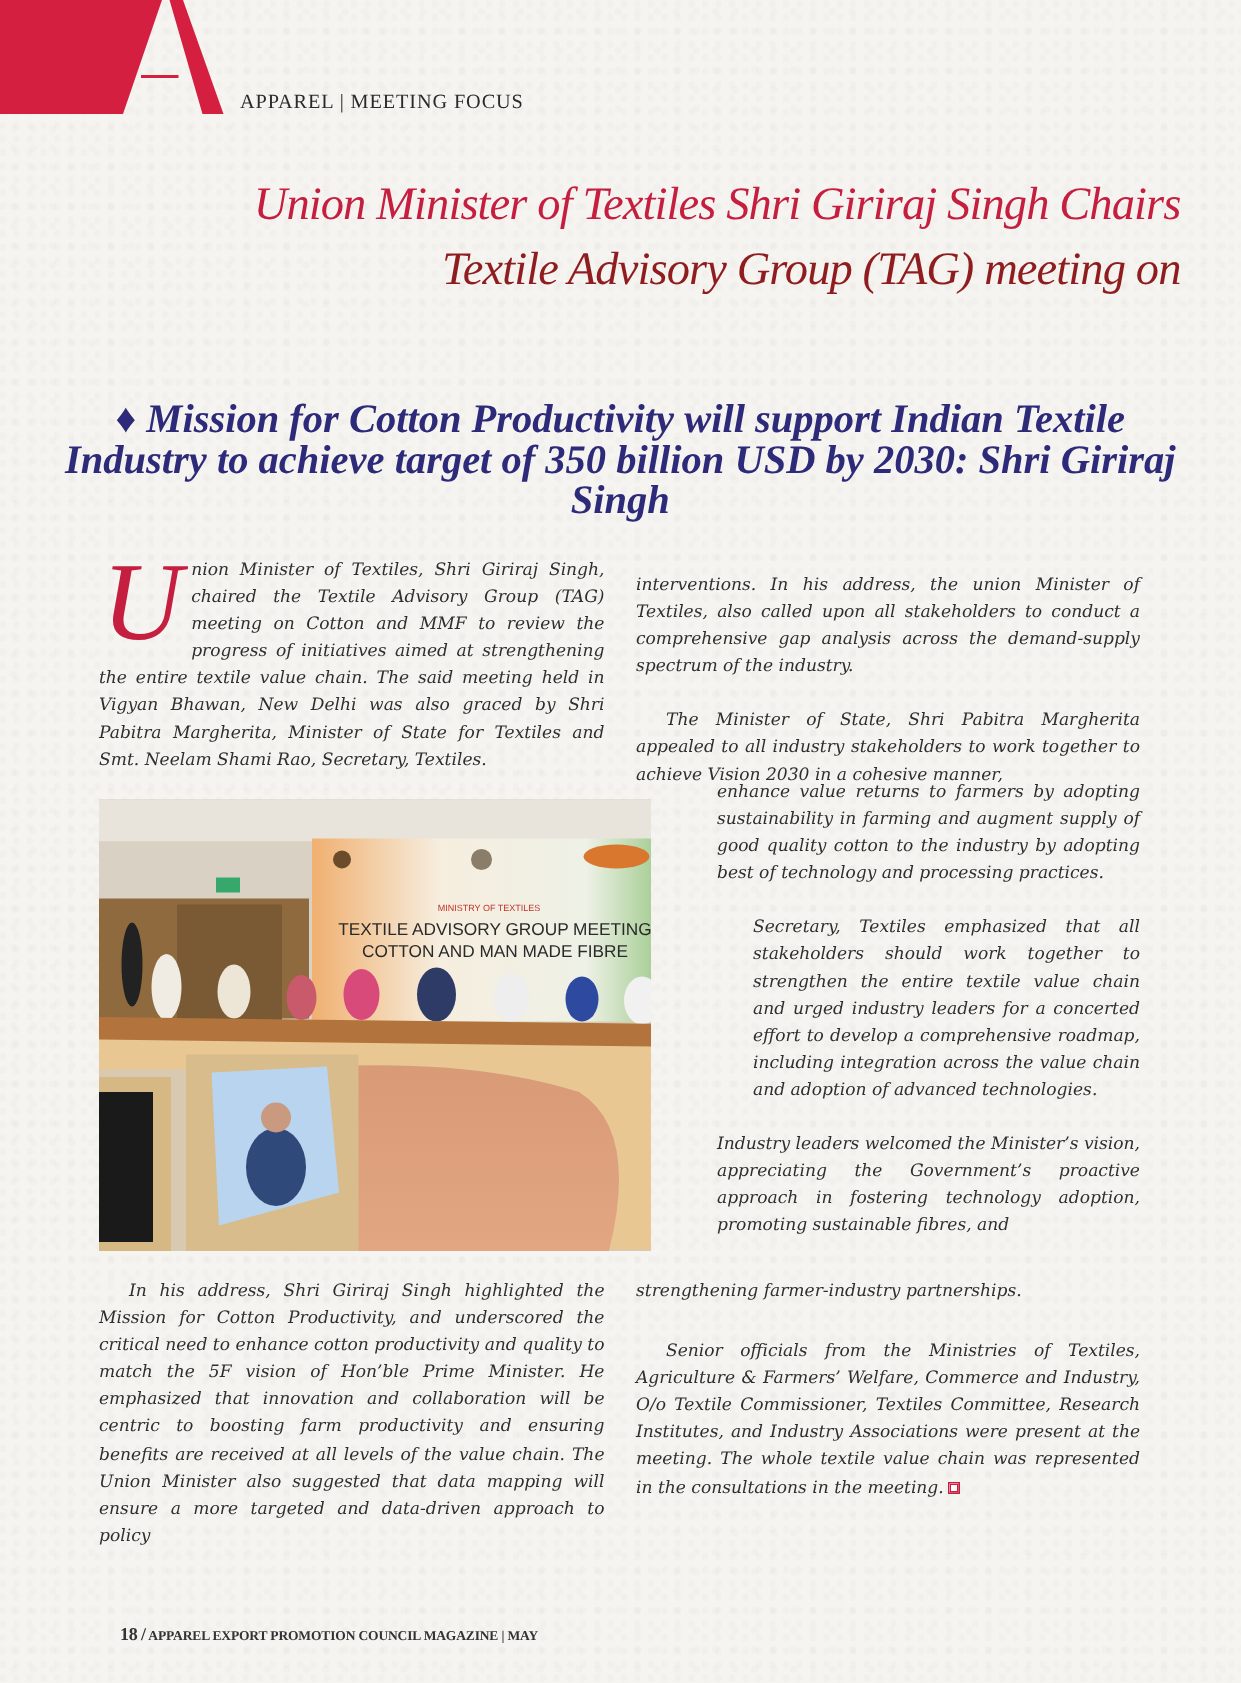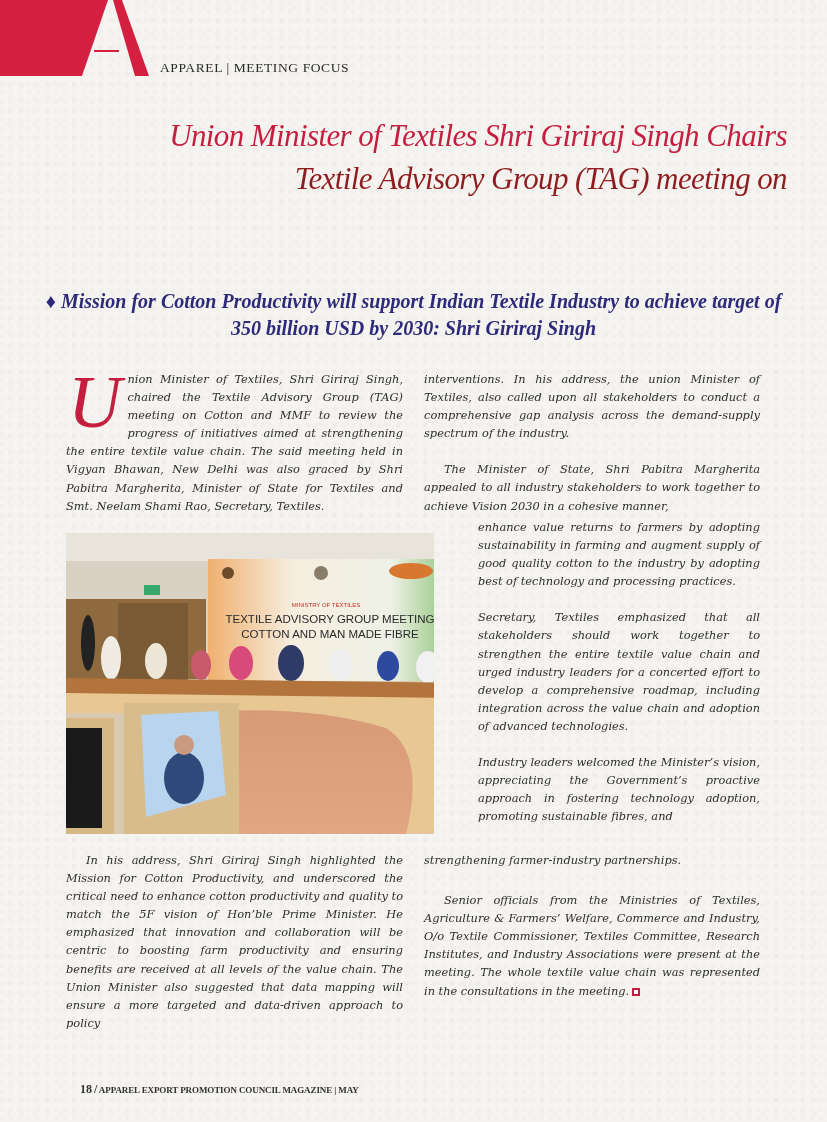--- a/index.html
+++ b/index.html
@@ -22,21 +22,21 @@
   .headline {
     position: absolute; left: 40px; width: 747px; top: 114px;
     text-align: right; font-family: "Liberation Serif", serif; font-style: italic;
     font-size: 31px; line-height: 43px; letter-spacing: -0.6px;
   }
   .headline .l1 { color: #c51e3f; display: block; }
   .headline .l2 { color: #8f1d1f; display: block; }
   .subhead {
     position: absolute; left: 40px; width: 747px; top: 266px;
     text-align: center; font-family: "Liberation Serif", serif; font-style: italic; font-weight: bold;
-    font-size: 20px; line-height: 27px; color: #2d2a7a; margin-top: 22px;
+    font-size: 27px; line-height: 27px; color: #2d2a7a;
   }
   .col {
     position: absolute; font-family: "DejaVu Serif", serif; font-style: italic;
     font-size: 11.4px; line-height: 18.1px; color: #2e2e2e; text-align: justify;
   }
   .col p { margin: 0; }
   .dropcap {
     float: left; font-family: "Liberation Serif", serif; font-style: italic;
     font-size: 74px; line-height: 56px; color: #c51e3f; margin: 4px 6px 0 2px; height: 54px;
   }
@@ -134,28 +134,28 @@
     <polygon points="75,182 152,178 160,262 80,284" fill="#b9d4ef"></polygon>
     <ellipse cx="118" cy="245" rx="20" ry="26" fill="#2f4a7a"></ellipse>
     <circle cx="118" cy="212" r="10" fill="#c99a80"></circle>
   </svg>
 </div>
 
 <div class="col" style="left:66px; top:851px; width:337px;">
   <p class="indent">In his address, Shri Giriraj Singh highlighted the Mission for Cotton Productivity, and underscored the critical need to enhance cotton productivity and quality to match the 5F vision of Hon’ble Prime Minister. He emphasized that innovation and collaboration will be centric to boosting farm productivity and ensuring benefits are received at all levels of the value chain. The Union Minister also suggested that data mapping will ensure a more targeted and data-driven approach to policy</p>
 </div>
 
-<div class="col" style="left:424px; top:370px; width:336px;">
+<div class="col" style="left:424px; top:380px; width:336px;">
   <p style="margin-bottom:18px;">interventions. In his address, the union Minister of Textiles, also called upon all stakeholders to conduct a comprehensive gap analysis across the demand-supply spectrum of the industry.</p>
   <p class="indent">The Minister of State, Shri Pabitra Margherita appealed to all industry stakeholders to work together to achieve Vision 2030 in a cohesive manner,</p>
 </div>
 
 <div class="col" style="left:478px; top:518px; width:282px;">
   <p style="margin-bottom:18px;">enhance value returns to farmers by adopting sustainability in farming and augment supply of good quality cotton to the industry by adopting best of technology and processing practices.</p>
-  <p style="margin-bottom:18px;">Secretary, Textiles emphasized that all stakeholders should work together to strengthen the entire textile value chain and urged industry leaders for a concerted effort to develop a comprehensive roadmap, including integration across the value chain and adoption of advanced technologies.</p>
+  <p style="margin-bottom:18px;margin-left:24px;">Secretary, Textiles emphasized that all stakeholders should work together to strengthen the entire textile value chain and urged industry leaders for a concerted effort to develop a comprehensive roadmap, including integration across the value chain and adoption of advanced technologies.</p>
   <p>Industry leaders welcomed the Minister’s vision, appreciating the Government’s proactive approach in fostering technology adoption, promoting sustainable fibres, and</p>
 </div>
 
 <div class="col" style="left:424px; top:851px; width:336px;">
   <p style="margin-bottom:22px;">strengthening farmer-industry partnerships.</p>
   <p class="indent">
     <span>Senior officials from the Ministries of Textiles, Agriculture &amp; Farmers’ Welfare, Commerce and Industry, O/o Textile Commissioner, Textiles Committee, Research Institutes, and Industry Associations were present at the meeting. The whole textile value chain was represented in the consultations in the meeting.</span><span class="end-mark"></span>
   </p>
 </div>
 

